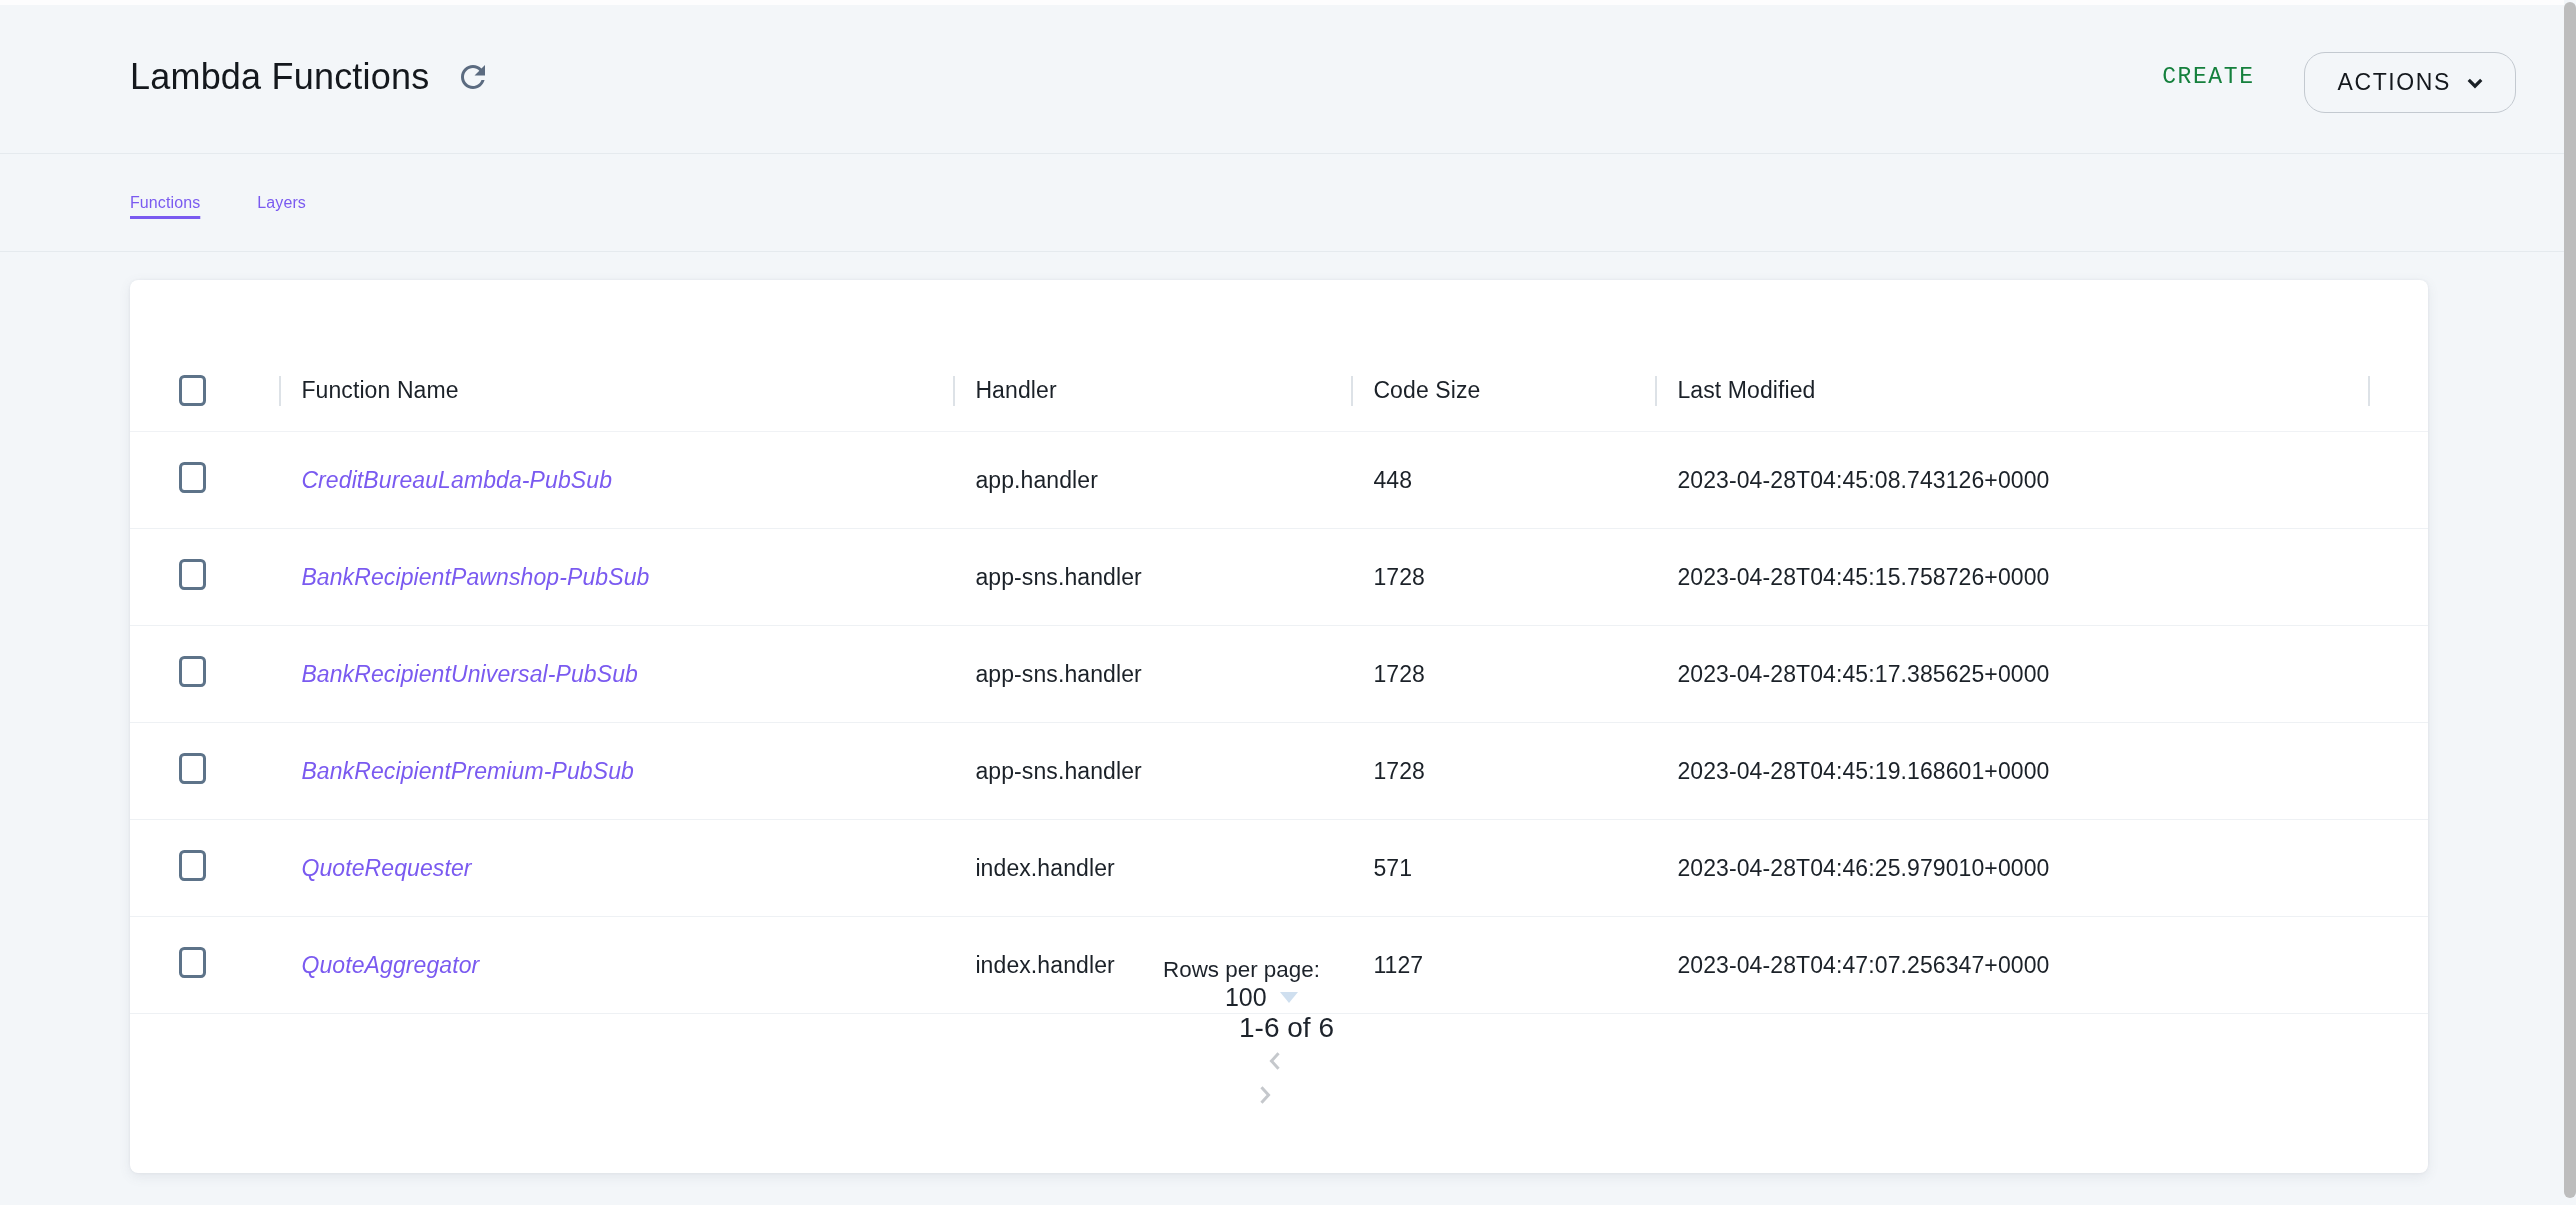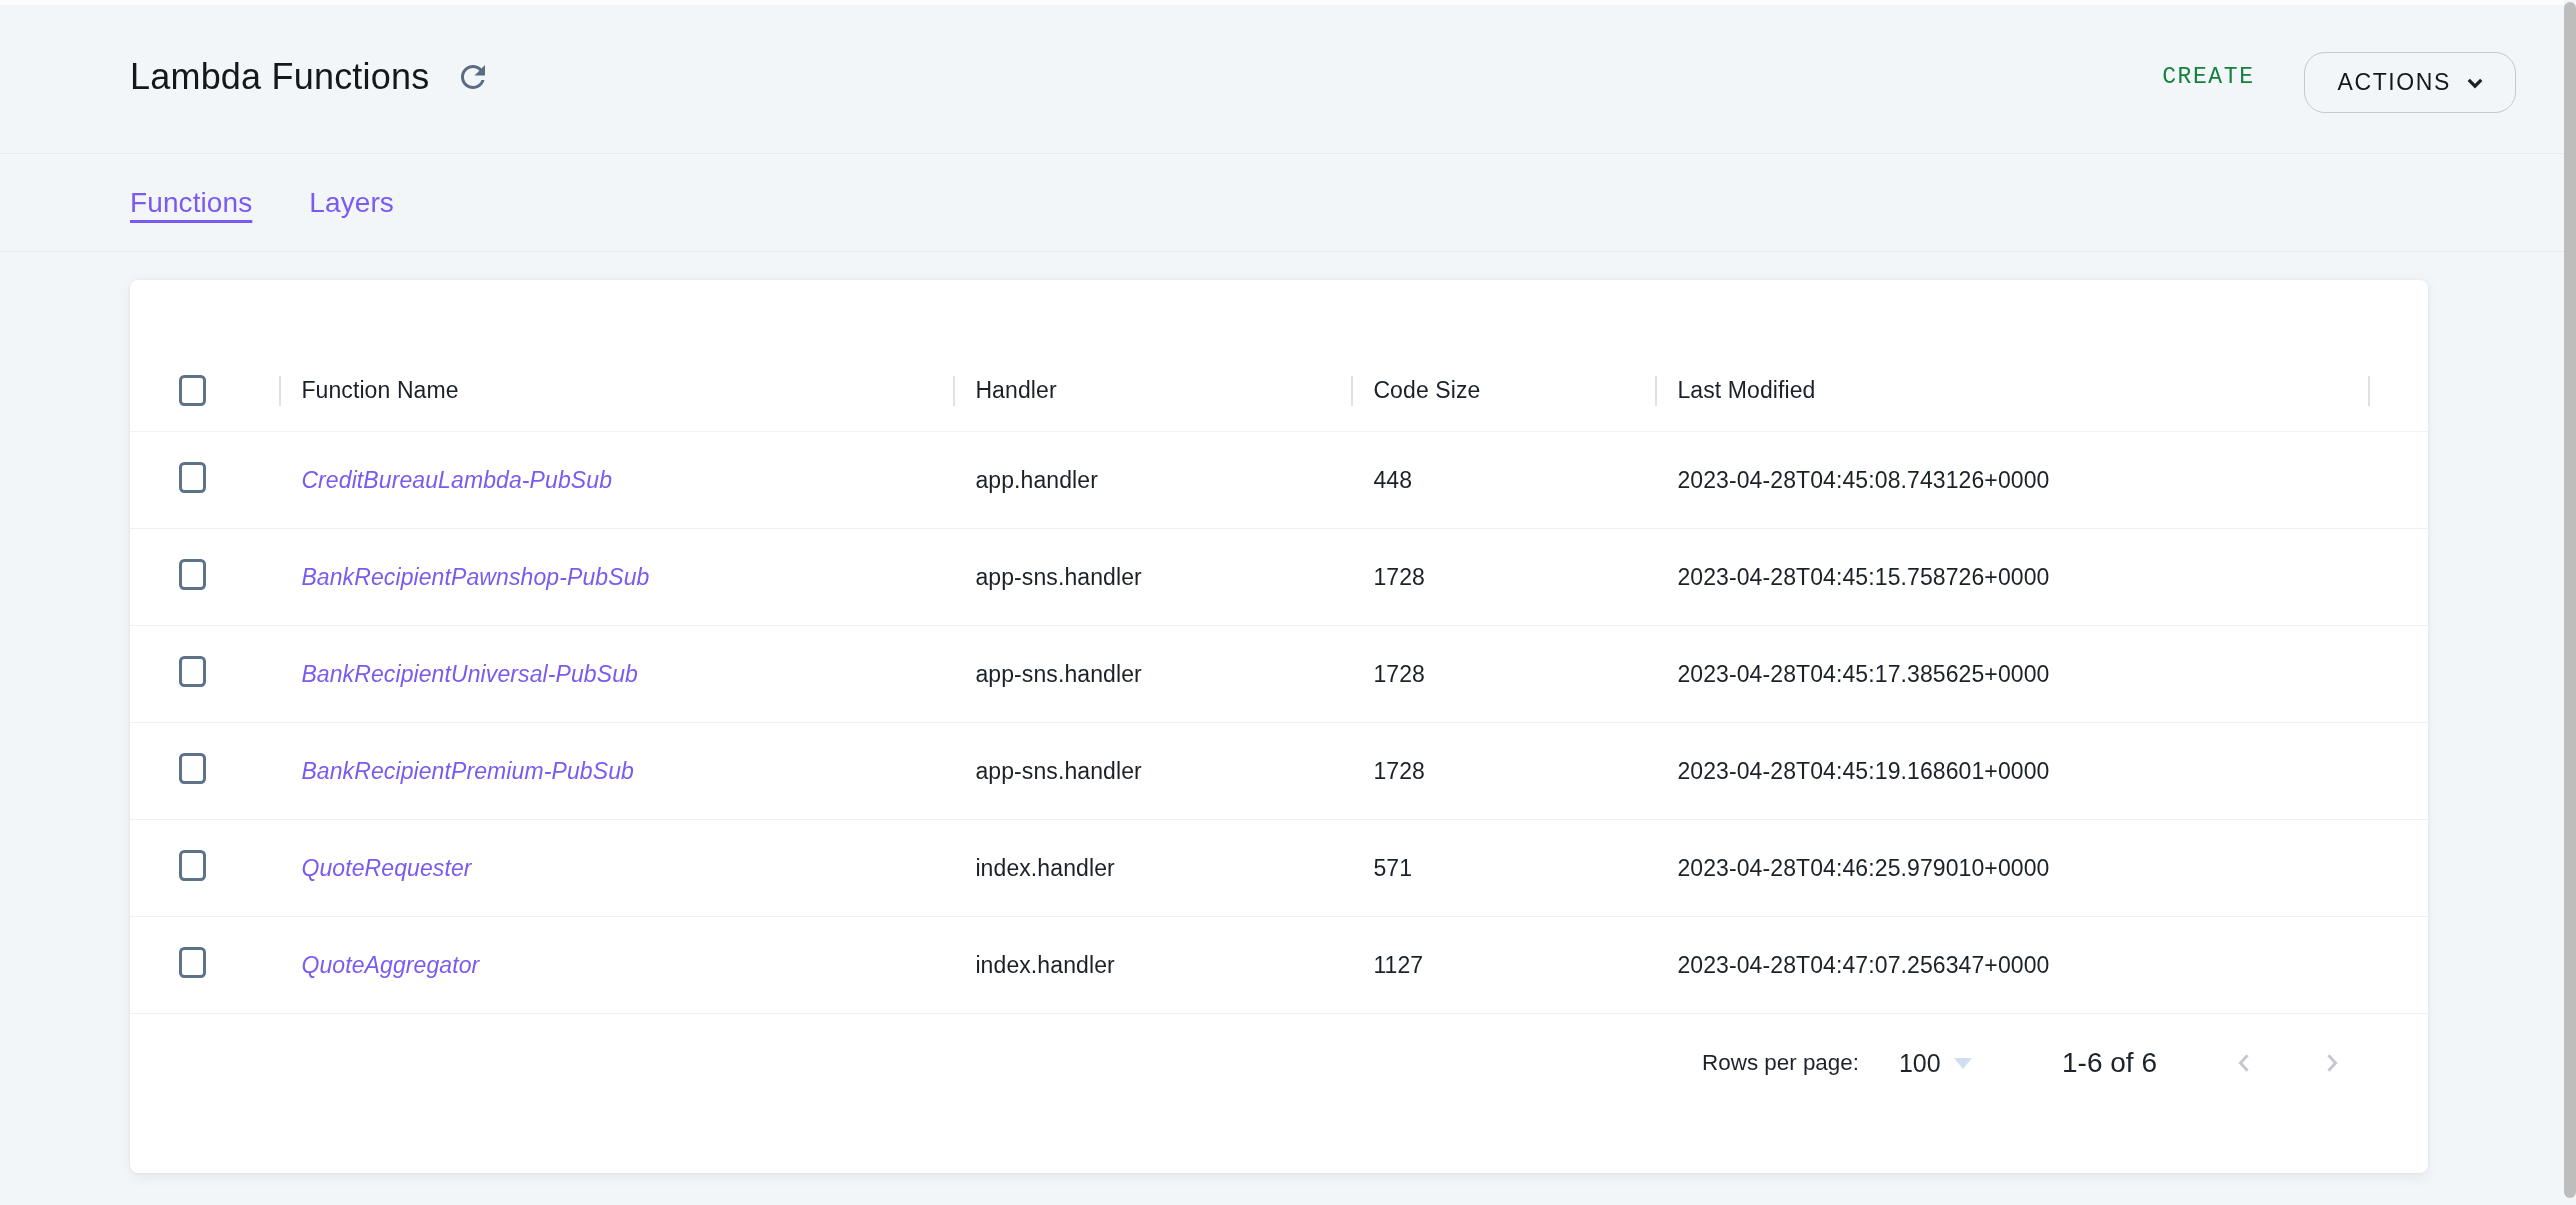--- a/index.html
+++ b/index.html
@@ -61,21 +61,21 @@
   
   .tabs-bar {
     height: 98px;
     border-bottom: 1.5px solid #e5eaee;
     display: flex;
     align-items: center;
     padding-left: 130px;
     gap: 57px;
   }
   .tab-link {
-    font-size: 28px;
+    font-size: 16px;
     color: #7a5af0;
     text-decoration: none;
     cursor: pointer;
     letter-spacing: 0.1px;
   }
   .tab-link.active {
     text-decoration: underline;
     text-decoration-thickness: 2.6px;
     text-underline-offset: 7.5px;
   }
@@ -123,20 +123,21 @@
   a.fn-link { color: #7a5af0; text-decoration: none; cursor: pointer; font-style: italic; }
 
   
   .pagination {
     height: 98px;
     display: flex;
     align-items: center;
     justify-content: flex-end;
     padding-right: 75px;
     color: #1d232b;
+    flex-direction: column;
   }
   .rpp-label { font-size: 22.4px; }
   .rpp-select {
     display: flex; align-items: center;
     margin-left: 40px;
     cursor: pointer;
   }
   .rpp-value { font-size: 25px; }
   .select-arrow {
     margin-left: 13.4px;

